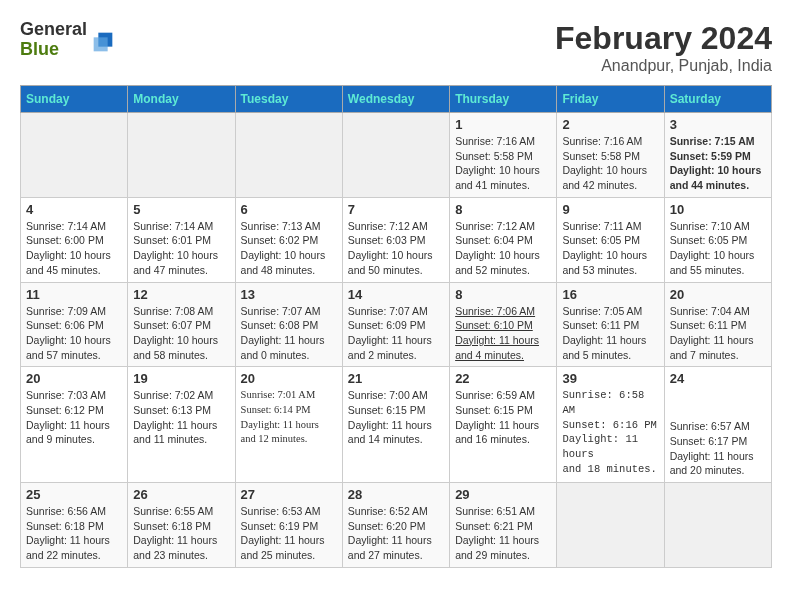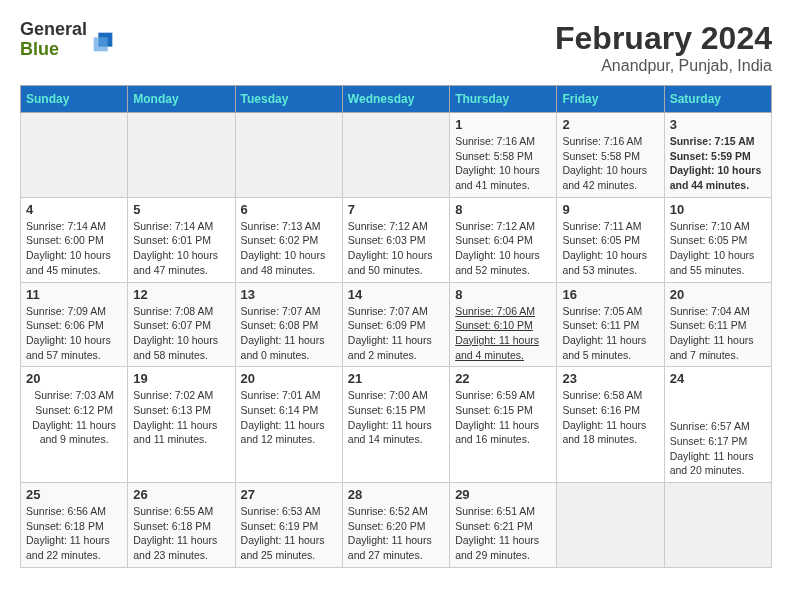--- a/index.html
+++ b/index.html
@@ -249,56 +249,56 @@
           <span class="day-number">20</span>
           <div class="day-info" style="white-space: pre-line;">Sunrise: 7:04 AM
 Sunset: 6:11 PM
 Daylight: 11 hours
 and 7 minutes.</div>
         </td>
       </tr>
       <tr>
         <td>
           <span class="day-number">20</span>
-          <div class="day-info" style="white-space: pre-line; text-align: center;">Sunrise: 7:03 AM
+          <div class="day-info" style="white-space: pre-line;">Sunrise: 7:03 AM
 Sunset: 6:12 PM
 Daylight: 11 hours
 and 9 minutes.</div>
         </td>
         <td>
           <span class="day-number">19</span>
           <div class="day-info" style="white-space: pre-line;">Sunrise: 7:02 AM
 Sunset: 6:13 PM
 Daylight: 11 hours
 and 11 minutes.</div>
         </td>
         <td>
           <span class="day-number">20</span>
-          <div class="day-info" style="white-space: pre-line;">Sunrise: 7:01 AM
+          <div class="day-info" style="white-space: pre-line; font-family: Liberation Serif, serif;">Sunrise: 7:01 AM
 Sunset: 6:14 PM
 Daylight: 11 hours
 and 12 minutes.</div>
         </td>
         <td>
           <span class="day-number">21</span>
           <div class="day-info" style="white-space: pre-line;">Sunrise: 7:00 AM
 Sunset: 6:15 PM
 Daylight: 11 hours
 and 14 minutes.</div>
         </td>
         <td>
           <span class="day-number">22</span>
           <div class="day-info" style="white-space: pre-line;">Sunrise: 6:59 AM
 Sunset: 6:15 PM
 Daylight: 11 hours
 and 16 minutes.</div>
         </td>
         <td>
-          <span class="day-number">23</span>
-          <div class="day-info" style="white-space: pre-line;">Sunrise: 6:58 AM
+          <span class="day-number">39</span>
+          <div class="day-info" style="white-space: pre-line; font-family: Liberation Mono, monospace;">Sunrise: 6:58 AM
 Sunset: 6:16 PM
 Daylight: 11 hours
 and 18 minutes.</div>
         </td>
         <td>
           <span class="day-number">24</span>
           <div class="day-info" style="white-space: pre-line; margin-top: 33px;">Sunrise: 6:57 AM
 Sunset: 6:17 PM
 Daylight: 11 hours
 and 20 minutes.</div>

